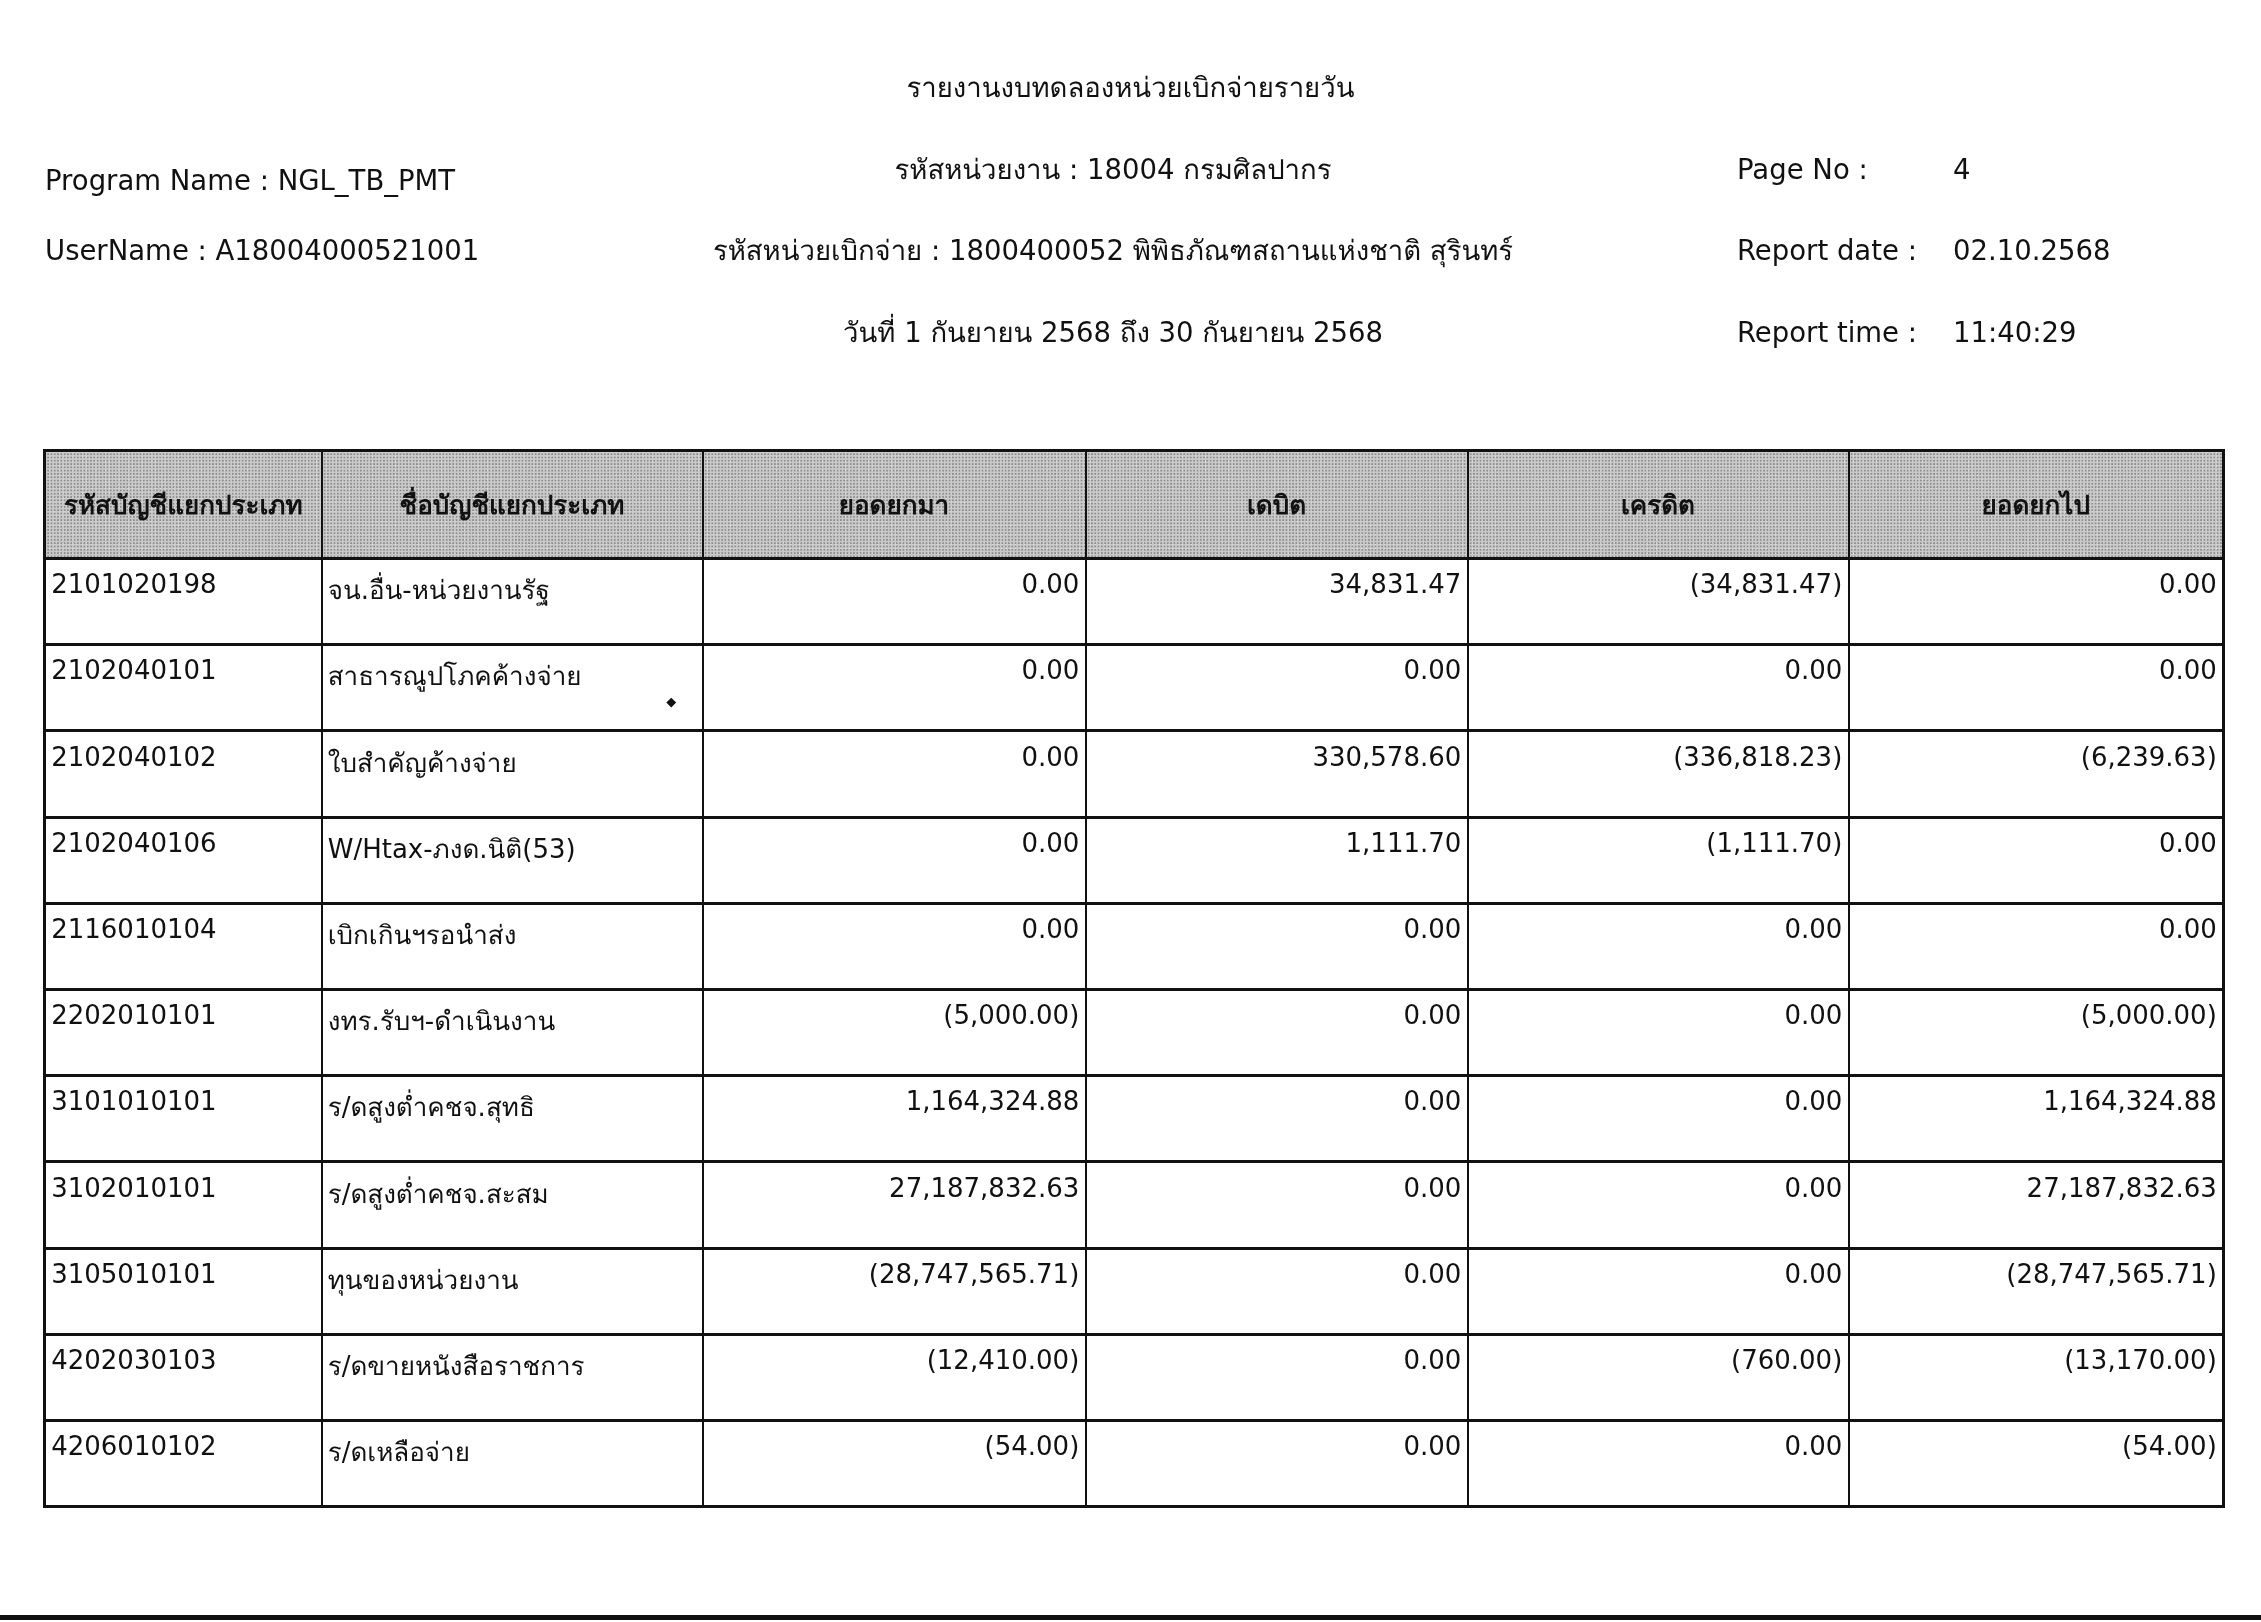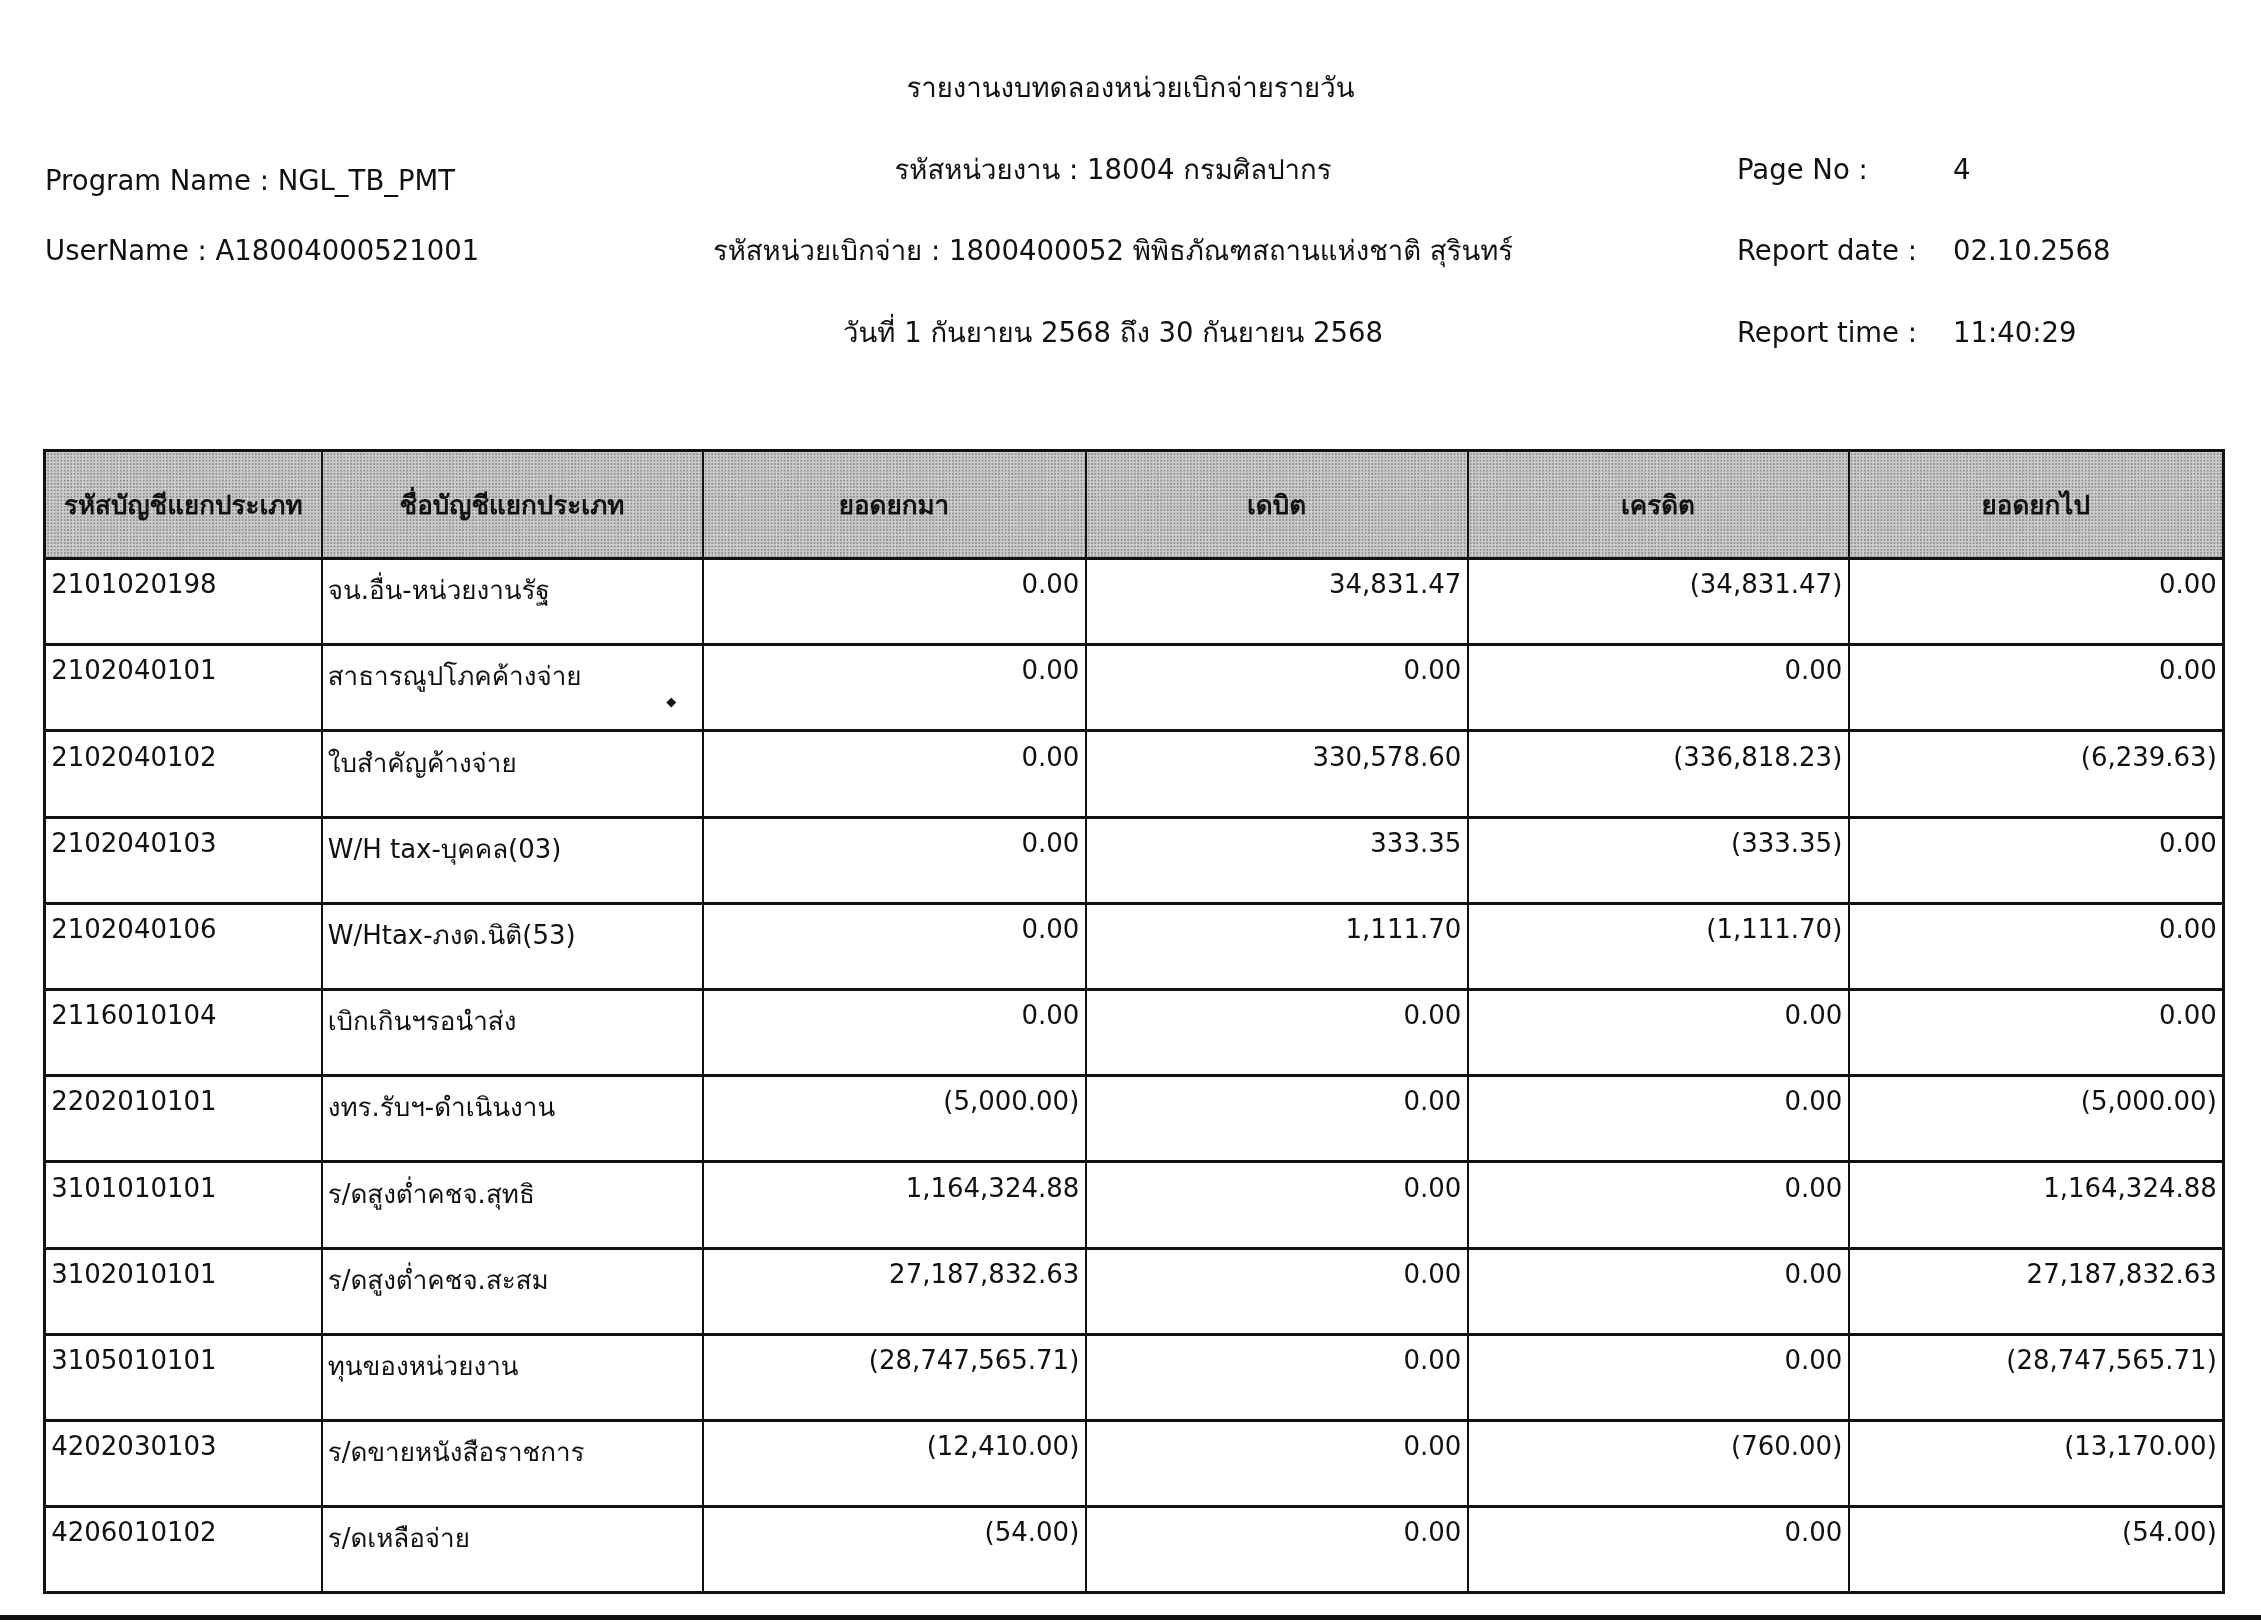--- a/index.html
+++ b/index.html
@@ -95,28 +95,20 @@
       </tr>
       <tr>
         <td class="txt">2102040102</td>
         <td class="txt">ใบสำคัญค้างจ่าย</td>
         <td class="num">0.00</td>
         <td class="num">330,578.60</td>
         <td class="num">(336,818.23)</td>
         <td class="num">(6,239.63)</td>
       </tr>
       <tr>
-        <td class="txt">2102040103</td>
-        <td class="txt">W/H tax-บุคคล(03)</td>
-        <td class="num">0.00</td>
-        <td class="num">333.35</td>
-        <td class="num">(333.35)</td>
-        <td class="num">0.00</td>
-      </tr>
-      <tr>
         <td class="txt">2102040106</td>
         <td class="txt">W/Htax-ภงด.นิติ(53)</td>
         <td class="num">0.00</td>
         <td class="num">1,111.70</td>
         <td class="num">(1,111.70)</td>
         <td class="num">0.00</td>
       </tr>
       <tr>
         <td class="txt">2116010104</td>
         <td class="txt">เบิกเกินฯรอนำส่ง</td>

